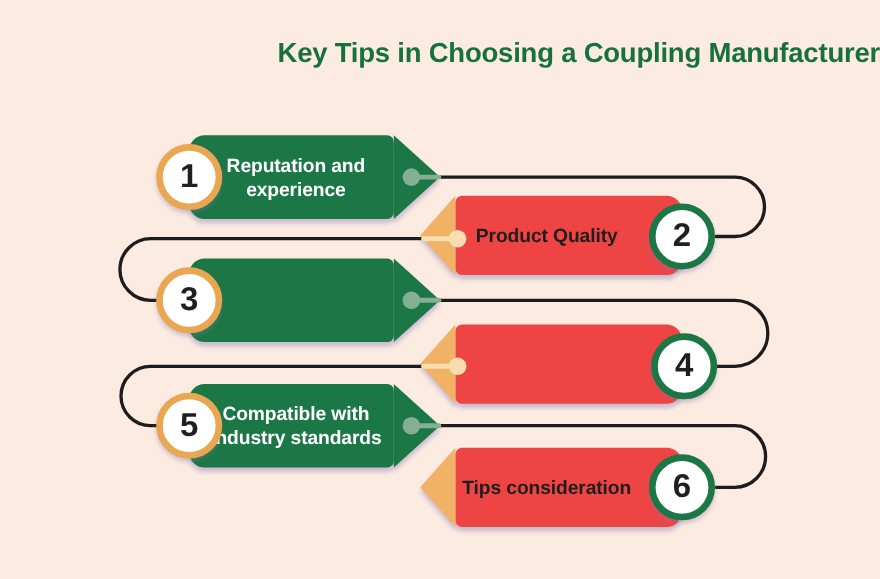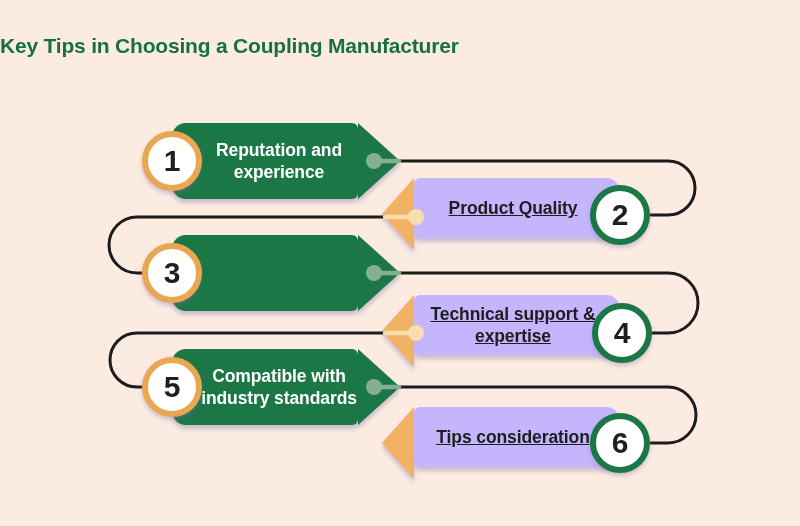--- a/index.html
+++ b/index.html
@@ -2,36 +2,36 @@
 <html><head>
 <meta charset="utf-8">
 <style>
   html,body{margin:0;padding:0;}
   body{
     width:800px;height:526px;position:relative;overflow:hidden;
     background:#fcebe1;
     font-family:"Liberation Sans",sans-serif;
   }
   .title{
-    position:absolute;top:34px;left:0;width:800px;text-align:left;
-    font-size:21px;font-weight:800;color:#17713f;letter-spacing:-0.2px;
+    position:absolute;top:34px;left:0;width:800px;text-align:right;
+    font-size:25px;font-weight:800;color:#17713f;letter-spacing:-0.2px;
   }
   
   .tag{position:absolute;z-index:1;filter:drop-shadow(0 4px 2px rgba(124,112,176,0.38));}
   .tag .body{
-    position:relative;display:flex;align-items:center;justify-content:flex-end;
+    position:relative;display:flex;align-items:center;justify-content:flex-start;
     font-weight:700;font-size:17.5px;line-height:22px;text-align:center;letter-spacing:-0.1px;
   }
   .tag.green .body{background:#1b7745;color:#ffffff;border-radius:14px 6px 6px 14px;width:186px;height:76px;}
   .tag.green .tip{
     position:absolute;left:100%;top:0;width:0;height:0;
     border-top:38px solid transparent;border-bottom:38px solid transparent;border-left:42px solid #1b7745;
   }
   .tag.green .label{width:176px;transform:translateX(9px);}
-  .tag.orange .body{background:#c4b5fd;color:#1e1e1e;border-radius:6px 14px 14px 6px;width:206px;height:60px;text-decoration:underline;}
+  .tag.orange .body{background:#ef4444;color:#1e1e1e;border-radius:6px 14px 14px 6px;width:206px;height:72px;}
   .tag.orange .tip{
     position:absolute;right:100%;top:0;width:0;height:0;
     border-top:36px solid transparent;border-bottom:36px solid transparent;border-right:32px solid #f2b266;
   }
   .tag.orange .label{width:190px;transform:translateX(-12px);}
   #tag1{left:172px;top:123px}
   #tag2{left:414px;top:178px}
   #tag3{left:172px;top:235px}
   #tag4{left:414px;top:295px}
   #tag5{left:172px;top:349px}
@@ -77,21 +77,20 @@
 
   <div class="tag green" id="tag3">
     <div class="body">
       <span class="tip"></span>
     </div>
   </div>
 
   <div class="tag orange" id="tag4">
     <div class="body">
       <span class="tip"></span>
-      <span class="label">Technical support &amp; expertise</span>
     </div>
   </div>
 
   <div class="tag green" id="tag5">
     <div class="body">
       <span class="tip"></span>
       <span class="label">Compatible with industry standards</span>
     </div>
   </div>
 

